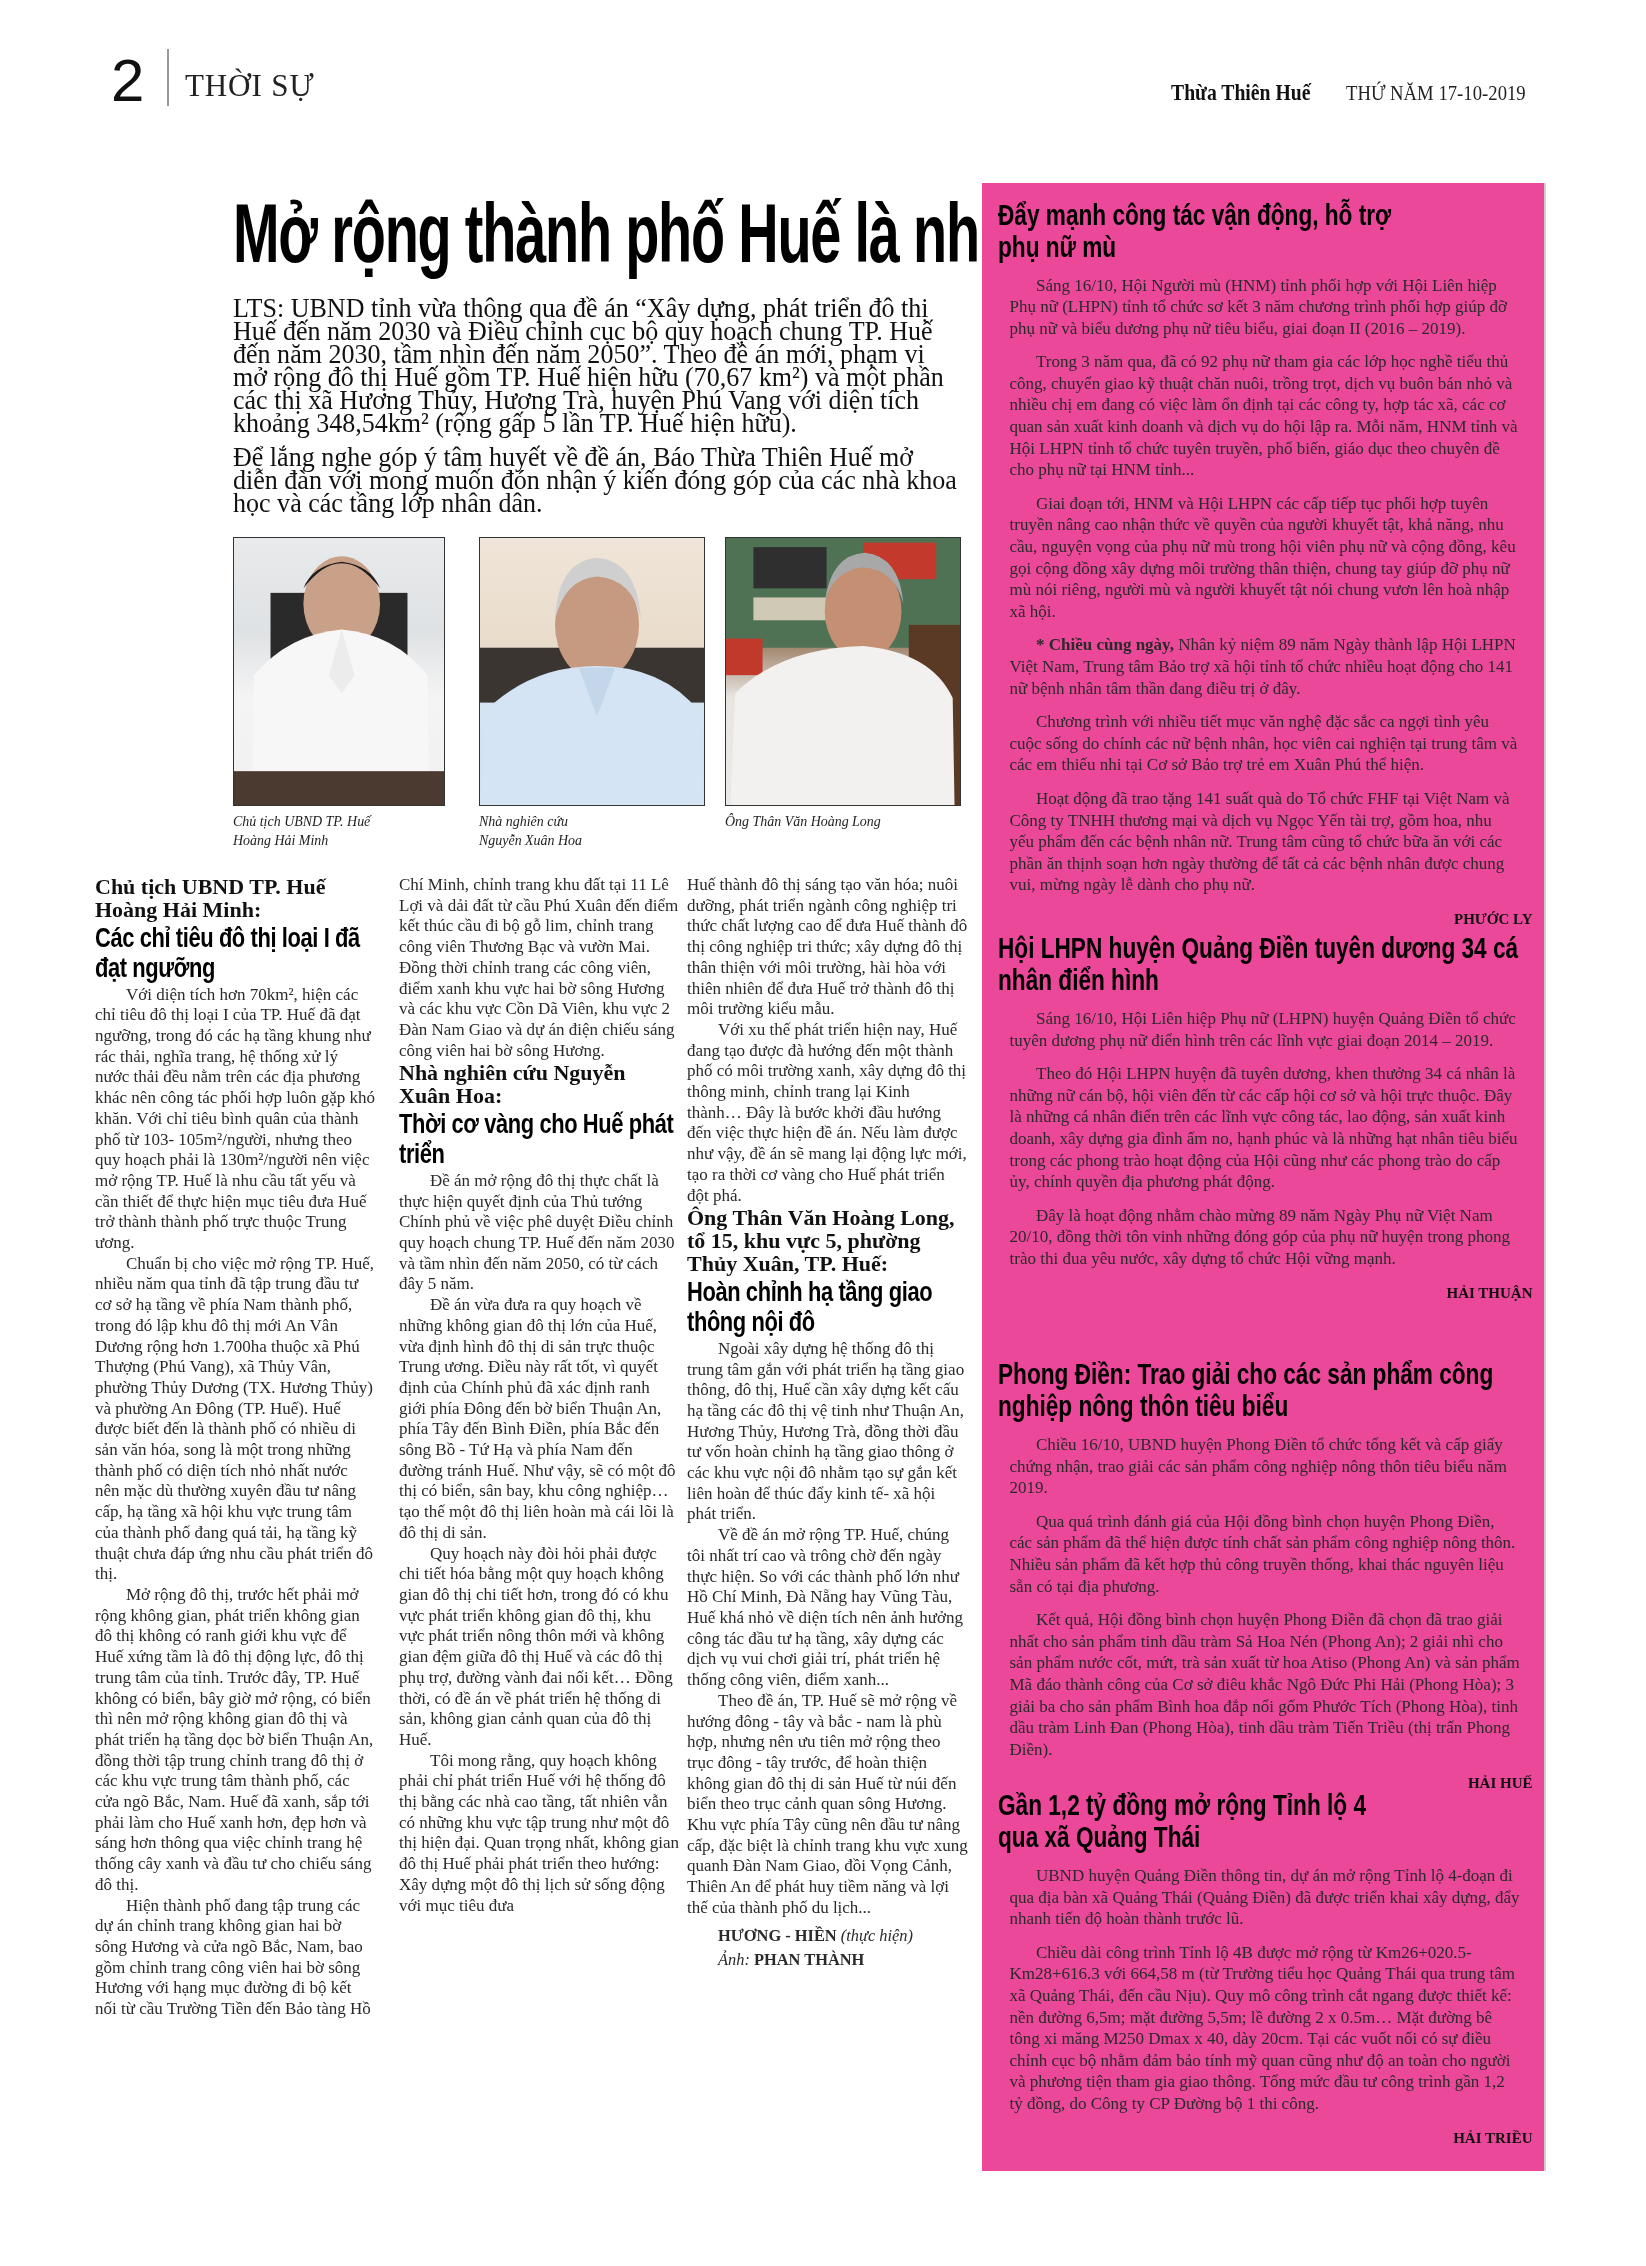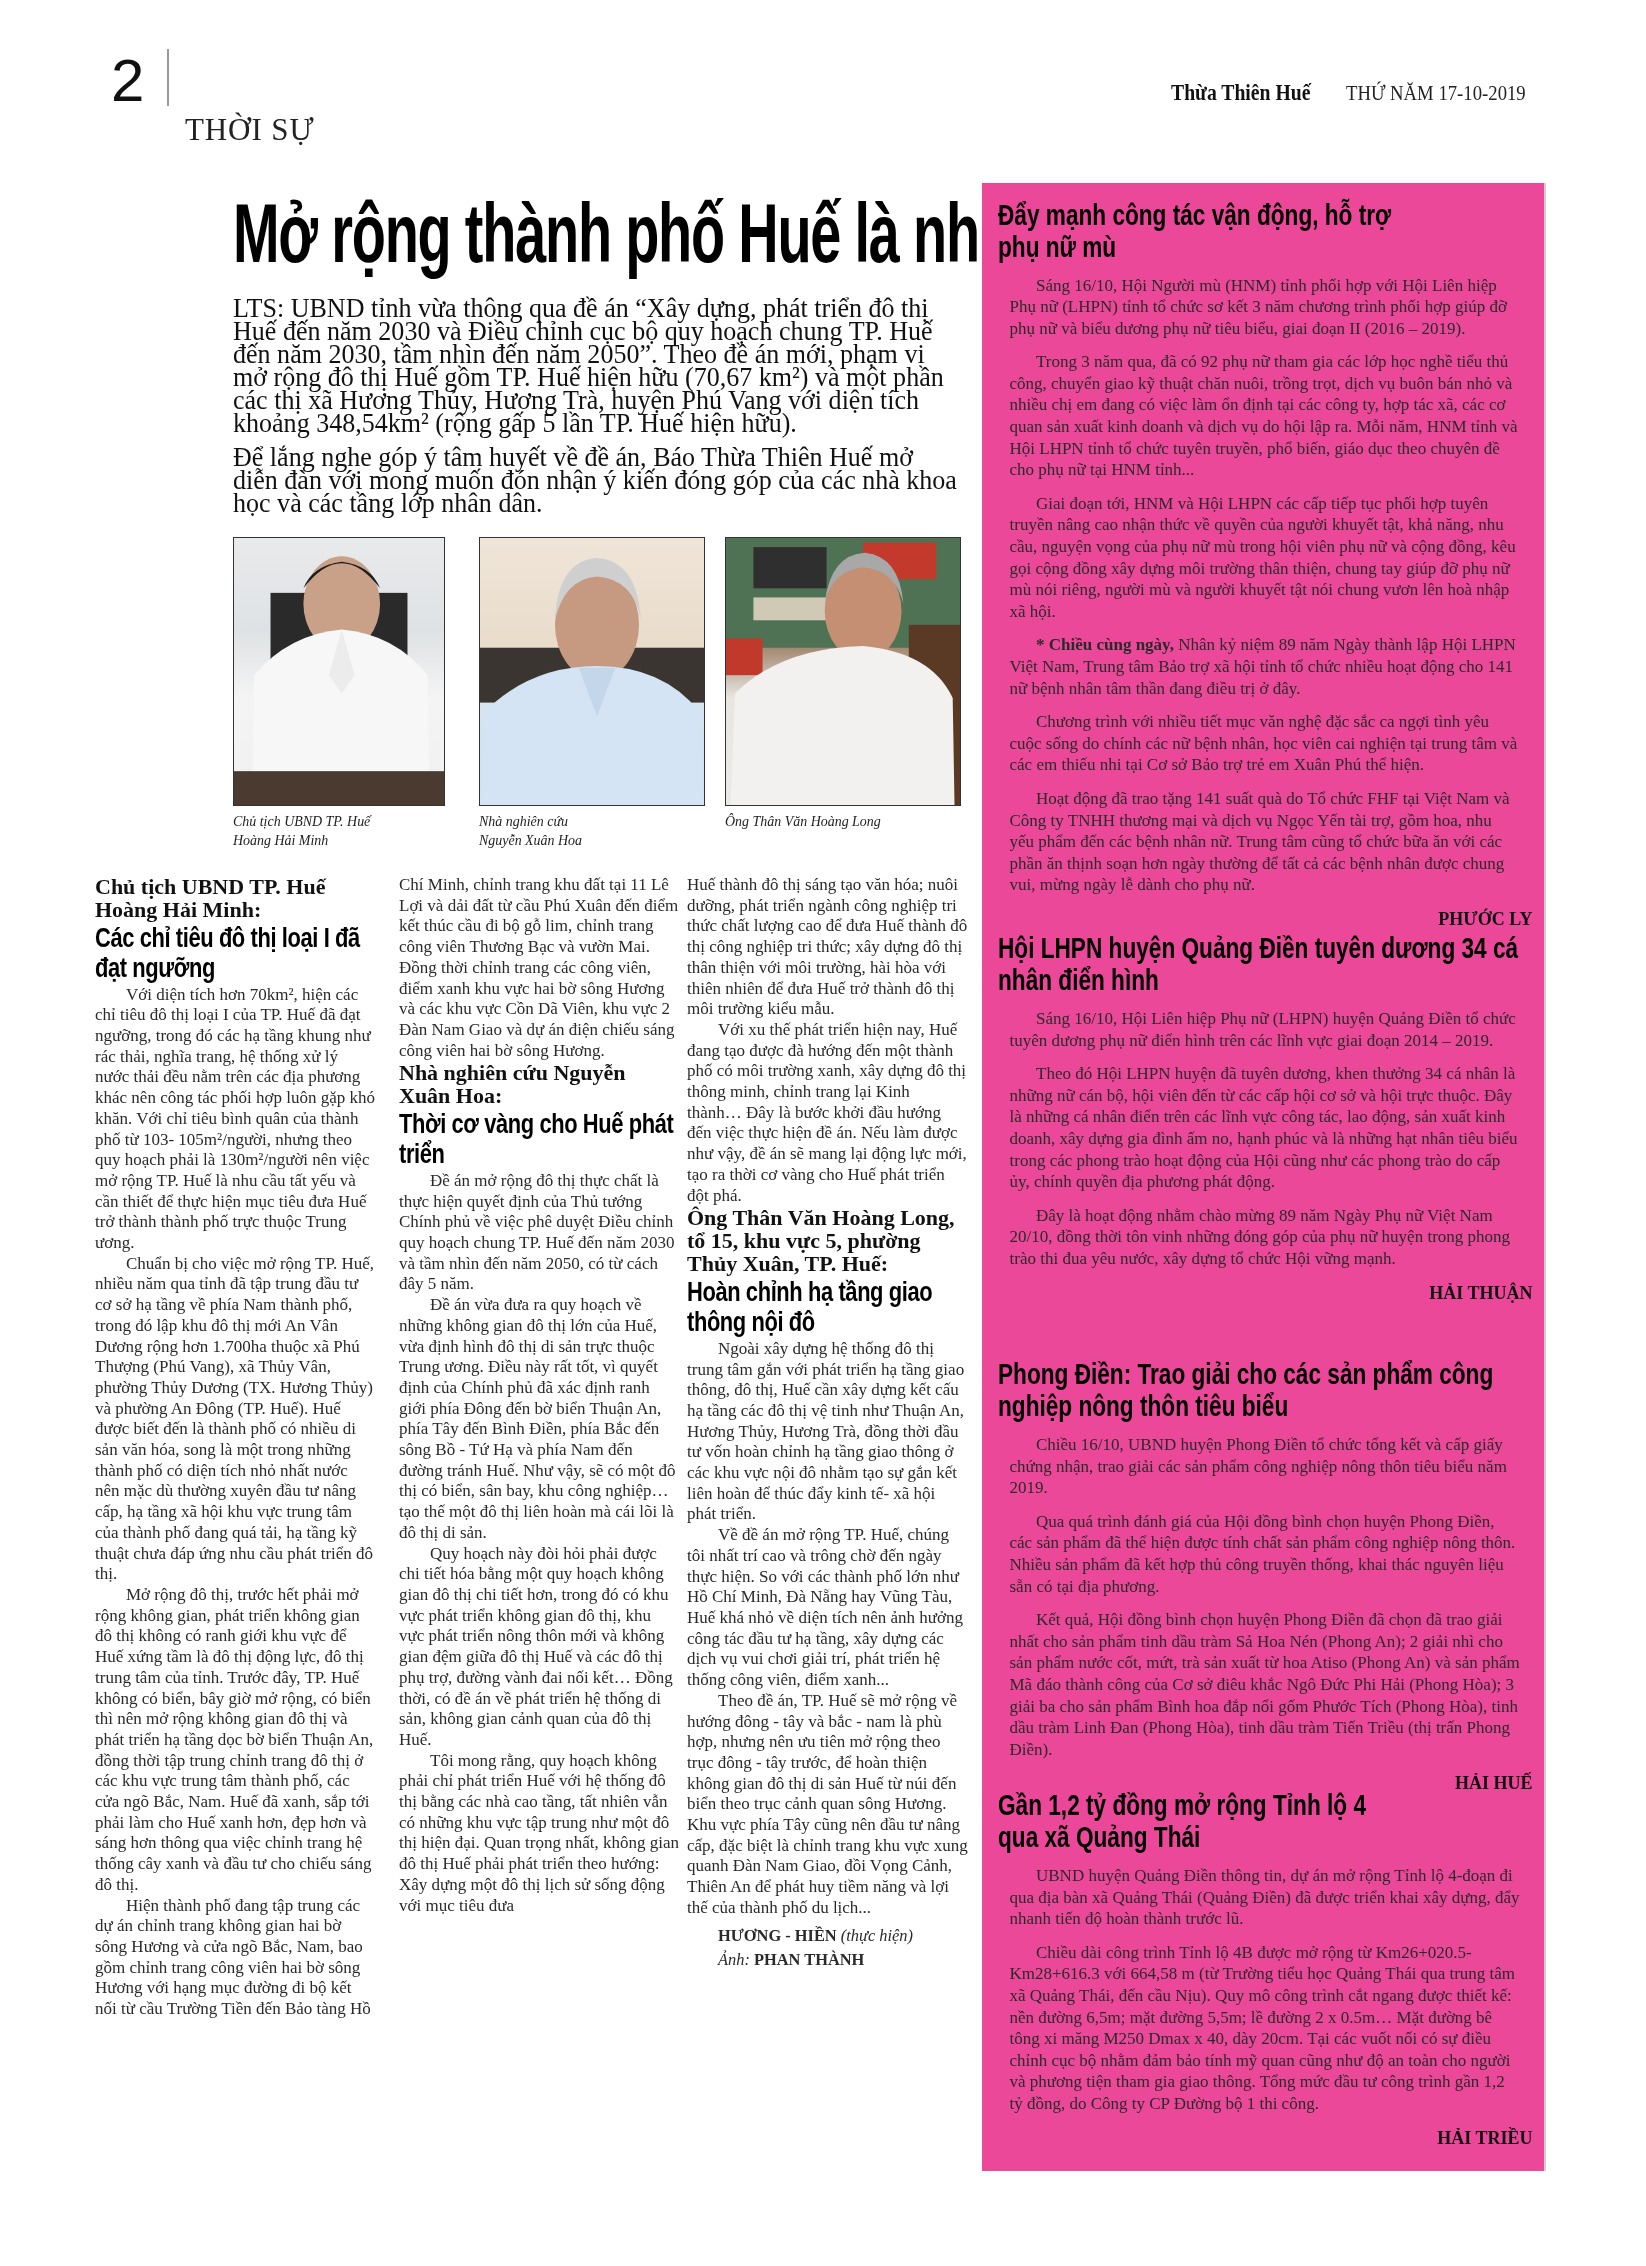--- a/index.html
+++ b/index.html
@@ -2,21 +2,21 @@
 <html style="font-size:14.6px"><head>
 <meta charset="utf-8">
 <style>
   html, body { margin:0; padding:0; background:#ffffff; }
   body { width:1647px; height:2267px; position:relative; overflow:hidden; color:#1a1a1a; font-family:"Liberation Serif", serif; }
   .abs { position:absolute; }
 
   
   #page-num { left:111px; top:51px; font-family:"Liberation Sans", sans-serif; font-size:60px; line-height:60px; color:#111; }
   #header-rule { left:167px; top:49px; width:1.8px; height:57px; background:#999; }
-  #section-name { left:185px; top:68px; font-family:"Liberation Serif", serif; font-size:31px; letter-spacing:0.9px; color:#222;margin-top:44px; }
+  #section-name { left:185px; top:68px; font-family:"Liberation Serif", serif; font-size:31px; letter-spacing:0.9px; color:#222; }
   #paper-name { left:1171px; top:79px; font-family:"Liberation Serif", serif; font-weight:bold; font-size:24px; transform:scaleX(0.82); transform-origin:left center; color:#111; }
   #issue-date { left:1346px; top:80px; font-family:"Liberation Serif", serif; font-size:22px; color:#222; transform:scaleX(0.85); transform-origin:left center; }
 
   
   #main-title { left:233px; top:179px; width:1078px; font-family:"Liberation Sans", sans-serif; font-weight:bold; font-size:84px; line-height:108px; letter-spacing:-1.8px; transform:scaleX(0.665) scaleY(1.0); transform-origin:left top; white-space:nowrap; color:#000; }
 
   
   #lts { left:233px; top:296px; width:731px; font-family:"Liberation Serif", serif; font-weight:normal; font-size:28px; line-height:23px; color:#111; }
   #lts p { margin:0 0 11px 0; transform:scaleX(0.93); transform-origin:left top; width:786px; }
 
@@ -43,21 +43,21 @@
   .subhead { font-family:"Liberation Sans", sans-serif; font-weight:bold; font-size:27.4px; line-height:30px; letter-spacing:-0.5px; transform:scaleX(0.8); transform-origin:left top; width:347px; margin:1.8px 0 1.8px 0; color:#000; }
   .byline { text-align:right; font-weight:bold; font-size:16.4px; line-height:24px; text-indent:0; }
   .byline i { font-weight:normal; }
 
   
   #sidebar { left:982px; top:183px; width:562px; height:1988px; background:#e6e6e6; border-right:2.7px solid #cfcfcf; }
   .brief { position:absolute; left:15.5px; width:535px; }
   .brief-title { font-family:"Liberation Sans", sans-serif; font-weight:bold; font-size:29px; line-height:32px; transform:scaleX(0.78); transform-origin:left top; width:676px; color:#000; margin:0; }
   .brief-body { font-family:"Liberation Serif", serif; font-size:17px; line-height:21.6px; color:#2a2a2a; margin-top:0.9px; }
   .brief-body p { margin:12px; text-indent:26.5px; }
-  .brief-author { text-align:right; font-family:"Liberation Serif", serif; font-weight:bold; font-size:18px; line-height:22px; color:#111; }
+  .brief-author { text-align:right; font-family:"Liberation Serif", serif; font-weight:bold; font-size:15px; line-height:22px; color:#111; }
   #brief-1 { top:15.5px; }
   #brief-2 { top:749px; }
   #brief-3 { top:1175px; }
   #brief-4 { top:1606px; }
 </style>
 </head>
 <body>
 
 <div class="abs" id="page-num">2</div>
 <div class="abs" id="header-rule"></div>

